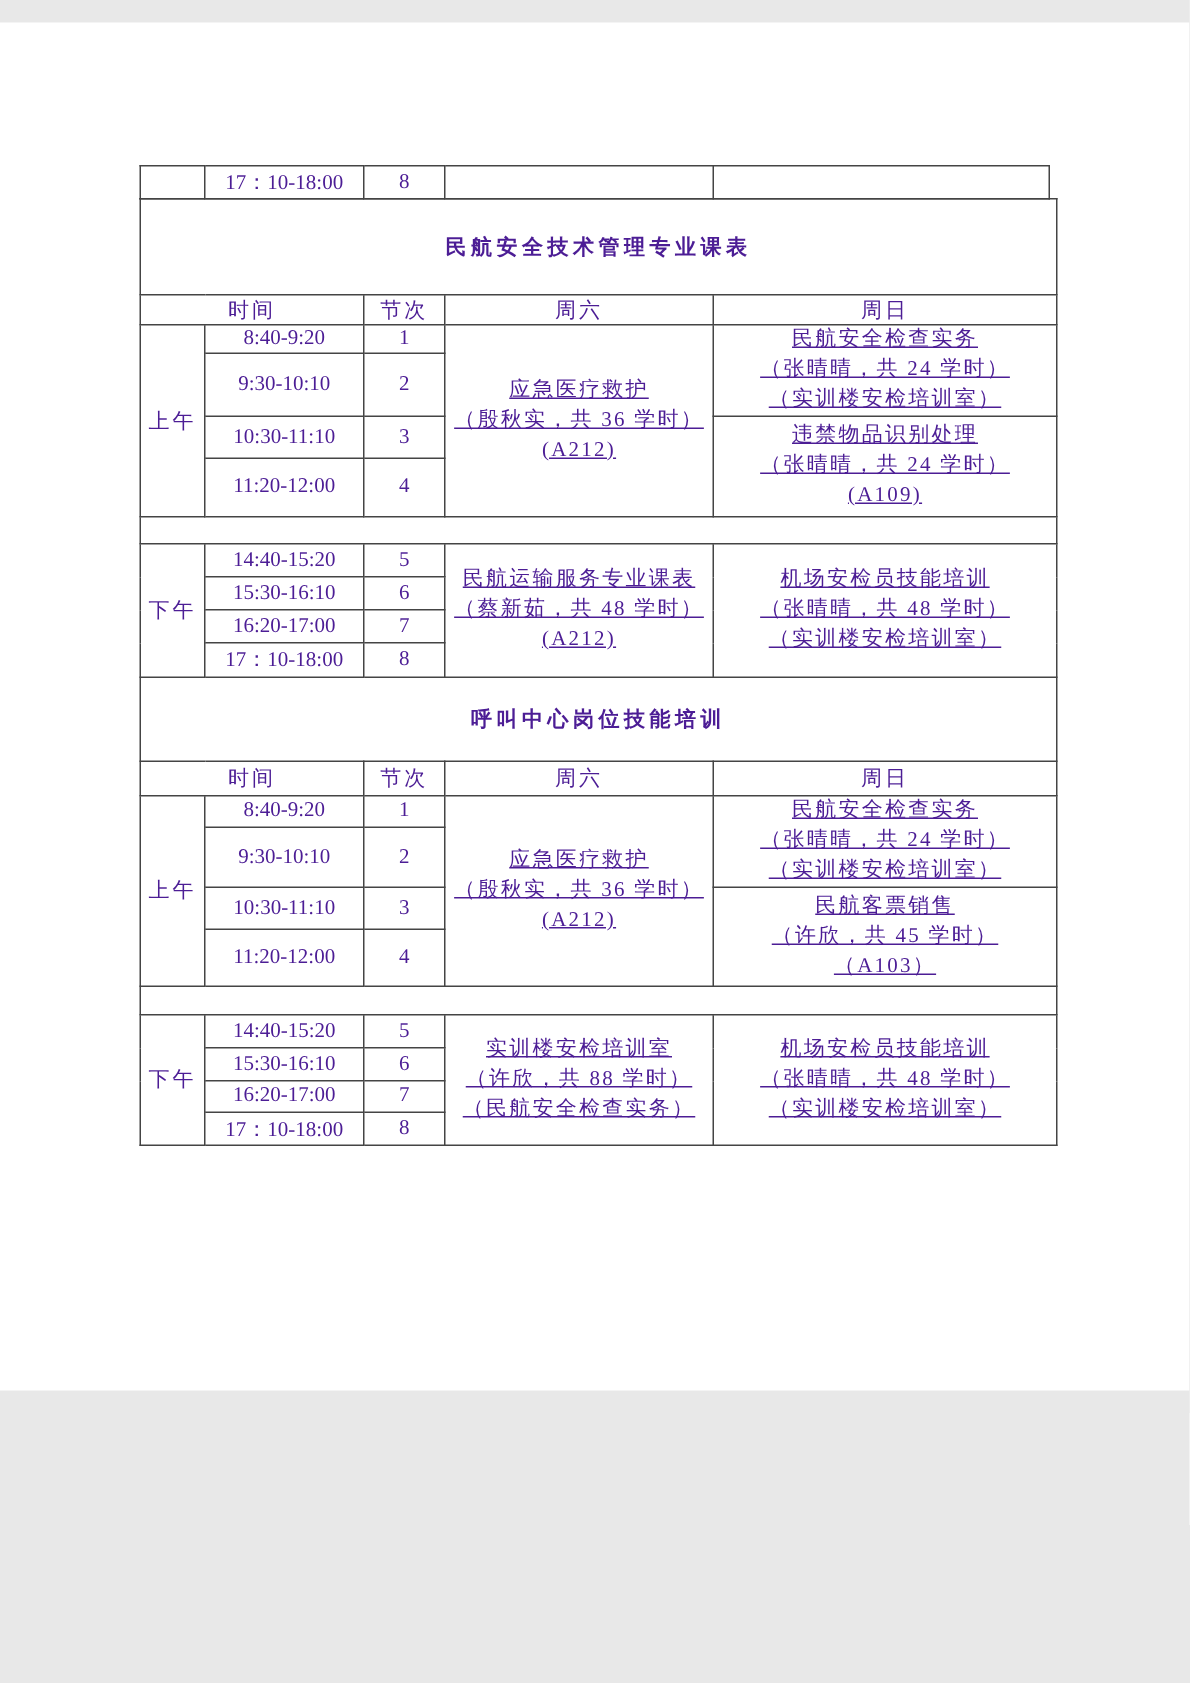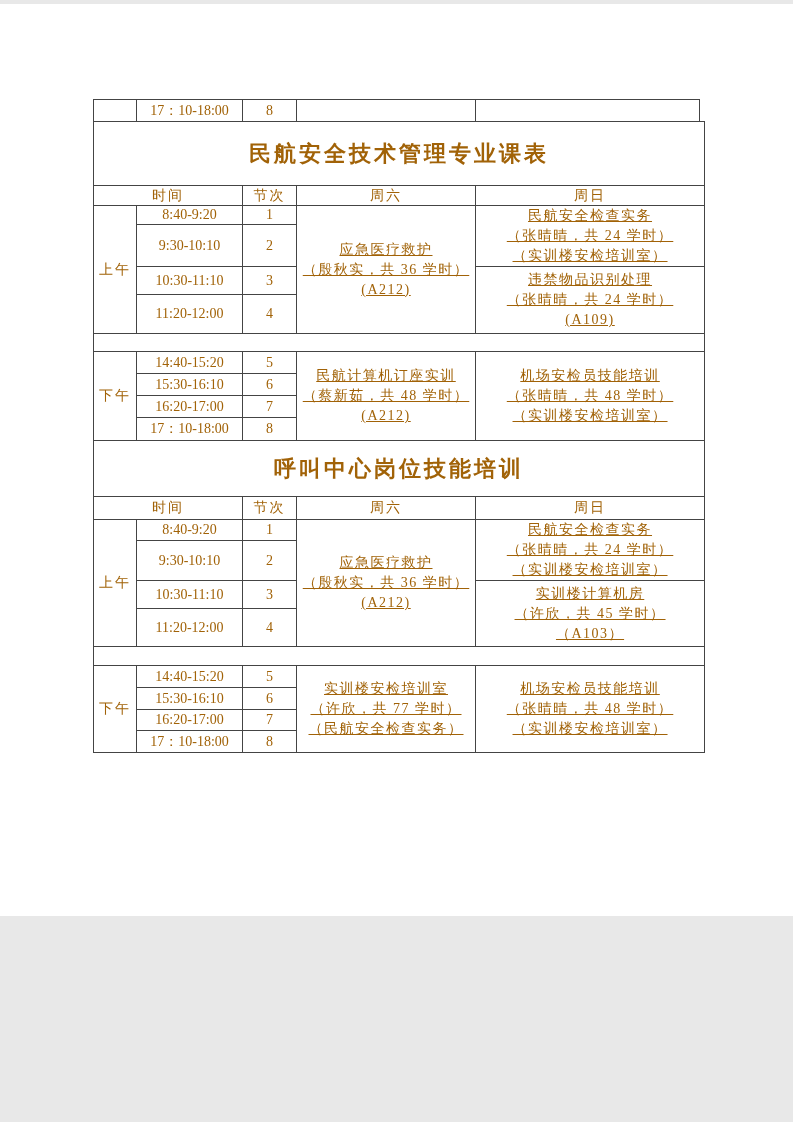--- a/index.html
+++ b/index.html
@@ -2,39 +2,39 @@
 <html><head>
 <meta charset="utf-8">
 <style>
   * { margin:0; padding:0; box-sizing:border-box; }
   html,body { background:#e8e8e8; }
   .page {
     position:relative;
     width:793px; height:912px;
     background:#ffffff;
     font-family:"Liberation Serif","DejaVu Serif",serif;
-    color:#a16207;
+    color:#4c1d95;
     overflow:hidden;
-    margin:4px auto;
+    margin:15px auto;
   }
   .content { position:absolute; left:93px; top:95px; }
   table { border-collapse:collapse; table-layout:fixed; }
   td {
     border:1px solid #444444;
     text-align:center;
     vertical-align:middle;
     padding:0;
     font-size:14px;
     overflow:hidden;
   }
   .top-tbl { width:606px; }
   .main-tbl { width:611px; margin-top:-1px; }
   .cjk { letter-spacing:2px; }
   .title-cell {
-    font-size:22px;
+    font-size:14px;
     font-weight:bold;
     letter-spacing:3px;
   }
   .hdr-cell { letter-spacing:2px; }
   .time-cell { font-size:14px; letter-spacing:0; }
   .course-cell div { line-height:20px; letter-spacing:1.5px; white-space:nowrap;text-decoration:underline; }
   .gap-cell { height:18px; }
 </style>
 </head>
 <body>
@@ -113,21 +113,21 @@
         <td>4</td>
       </tr>
       <tr style="height:18px">
         <td colspan="5" class="gap-cell"></td>
       </tr>
       <tr style="height:22px">
         <td rowspan="4" class="cjk">下午</td>
         <td class="time-cell">14:40-15:20</td>
         <td>5</td>
         <td rowspan="4" class="course-cell">
-          <div>民航计算机订座实训</div>
+          <div>民航运输服务专业课表</div>
           <div>（蔡新茹，共 48 学时）</div>
           <div>(A212)</div>
         </td>
         <td rowspan="4" class="course-cell">
           <div>机场安检员技能培训</div>
           <div>（张晴晴，共 48 学时）</div>
           <div>（实训楼安检培训室）</div>
         </td>
       </tr>
       <tr style="height:22px">
@@ -168,39 +168,39 @@
         </td>
       </tr>
       <tr style="height:40px">
         <td class="time-cell">9:30-10:10</td>
         <td>2</td>
       </tr>
       <tr style="height:28px">
         <td class="time-cell">10:30-11:10</td>
         <td>3</td>
         <td rowspan="2" class="course-cell">
-          <div>实训楼计算机房</div>
+          <div>民航客票销售</div>
           <div>（许欣，共 45 学时）</div>
           <div>（A103）</div>
         </td>
       </tr>
       <tr style="height:38px">
         <td class="time-cell">11:20-12:00</td>
         <td>4</td>
       </tr>
       <tr style="height:19px">
         <td colspan="5" class="gap-cell"></td>
       </tr>
       <tr style="height:22px">
         <td rowspan="4" class="cjk">下午</td>
         <td class="time-cell">14:40-15:20</td>
         <td>5</td>
         <td rowspan="4" class="course-cell">
           <div>实训楼安检培训室</div>
-          <div>（许欣，共 77 学时）</div>
+          <div>（许欣，共 88 学时）</div>
           <div>（民航安全检查实务）</div>
         </td>
         <td rowspan="4" class="course-cell">
           <div>机场安检员技能培训</div>
           <div>（张晴晴，共 48 学时）</div>
           <div>（实训楼安检培训室）</div>
         </td>
       </tr>
       <tr style="height:22px">
         <td class="time-cell">15:30-16:10</td>

